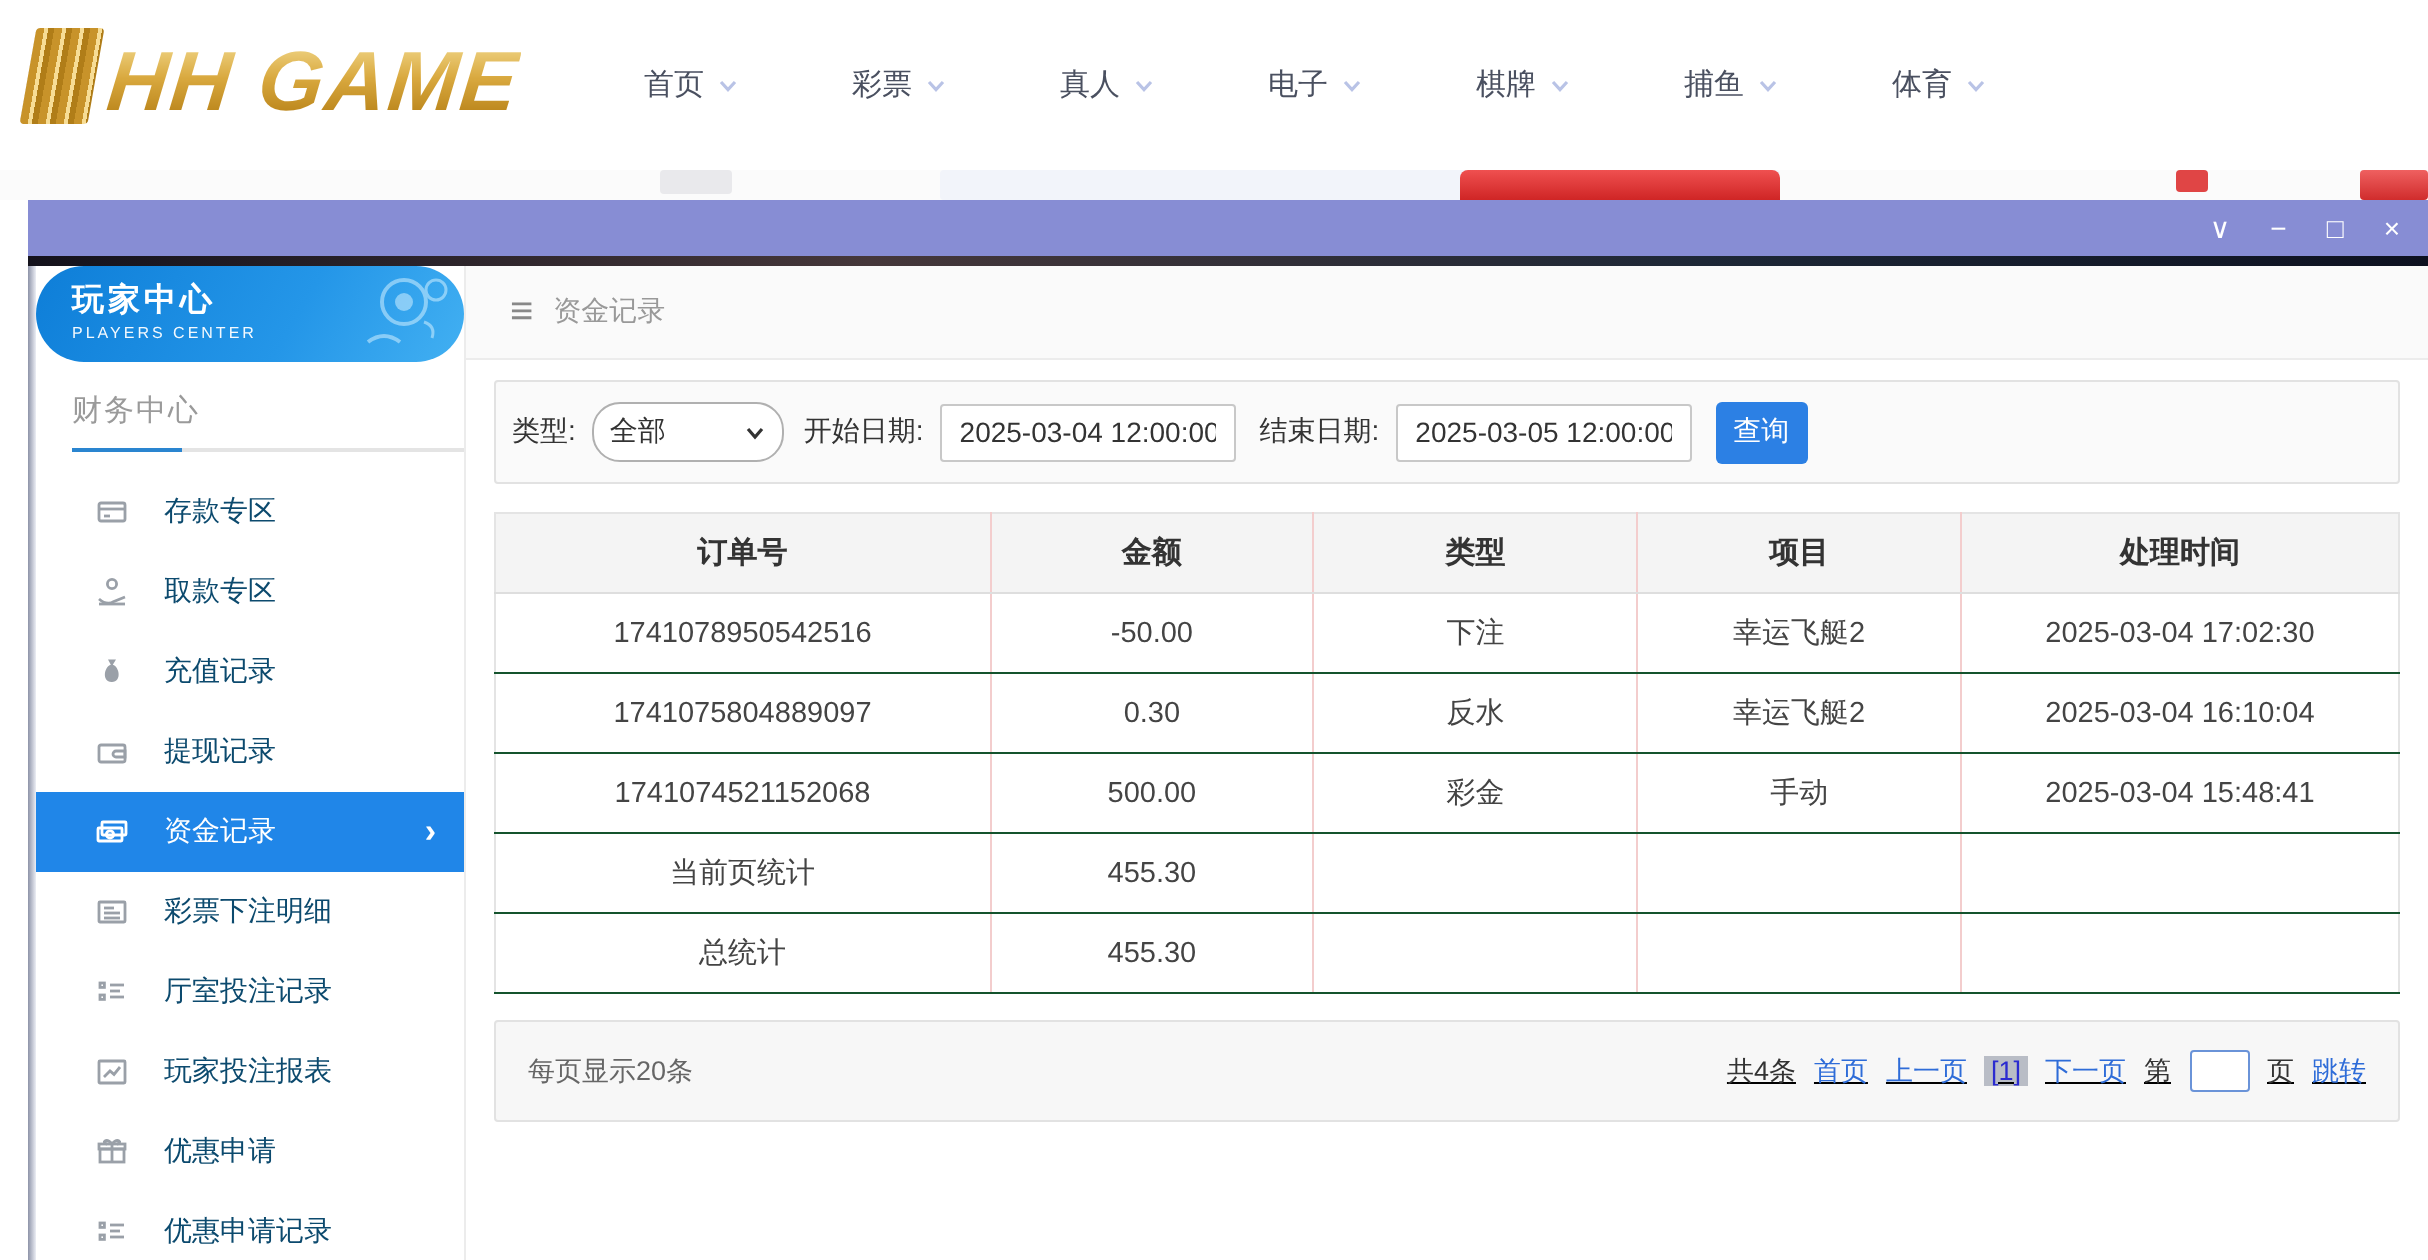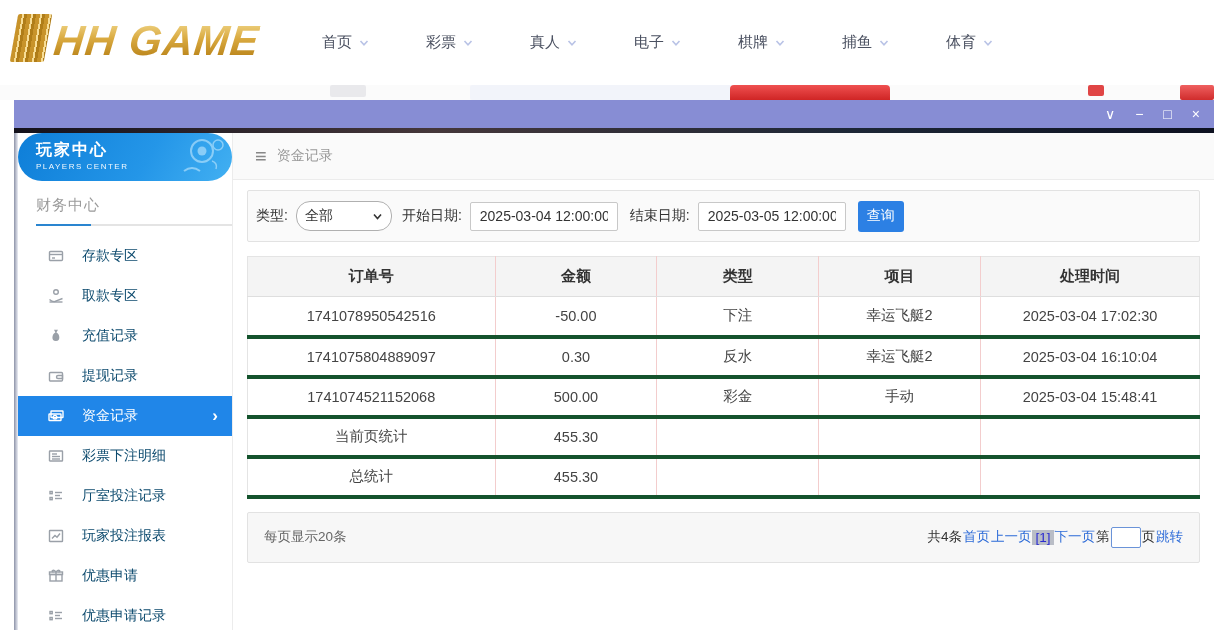--- a/index.html
+++ b/index.html
@@ -71,28 +71,28 @@
     display:flex; align-items:center; justify-content:space-between; padding:0 8px; cursor:pointer; margin-right:10px; }
   .f-input { width:148px; height:29px; border:1px solid #c8c8c8; border-radius:2px; background:#fff;
     font-size:14px; color:#333; padding:0 9px; font-family:inherit; margin-right:12px; }
   .f-btn { width:46px; height:31px; background:#2c80e4; color:#fff; border:none; border-radius:3px;
     font-size:14px; cursor:pointer; font-family:inherit; }
 
   .table-wrap { margin:14px 14px 0; }
   table { width:100%; border-collapse:collapse; border:1px solid #e4e4e4; }
   th { height:40px; background:#f4f4f4; font-size:15px; font-weight:bold; color:#333; text-align:center;
     border-bottom:1px solid #dedede; }
-  td { height:40px; font-size:14.5px; color:#444; text-align:center; border-bottom:4px solid #14532d; background:#fff; }
+  td { height:40px; font-size:14.5px; color:#444; text-align:center; border-bottom:1px solid #14532d; background:#fff; }
   th + th, td + td { border-left:1px solid #f3cdcd; }
   col.c1{width:26%} col.c2{width:17%} col.c3{width:17%} col.c4{width:17%} col.c5{width:23%}
 
   .pager { margin:13px 14px 0; height:51px; border:1px solid #e2e2e2; background:#f7f7f7; border-radius:2px;
     display:flex; align-items:center; justify-content:space-between; padding:0 16px; font-size:13.5px; }
   .pager-left { color:#666; }
-  .pager-right { display:flex; align-items:center; gap:1px; }
+  .pager-right { display:flex; align-items:center; gap:9px;text-decoration:underline; }
   .p-total { color:#333; }
   .p-link { color:#2e6cd8; cursor:pointer; }
   .p-current { background:#b9bdc6; color:#2b2bd0; padding:0 3px; }
   .p-text { color:#333; }
   .p-input { width:30px; height:21px; border:1px solid #6a93d8; border-radius:2px; background:#fff; font-family:inherit; }
 </style>
 </head>
 <body>
 
 <div class="page">

